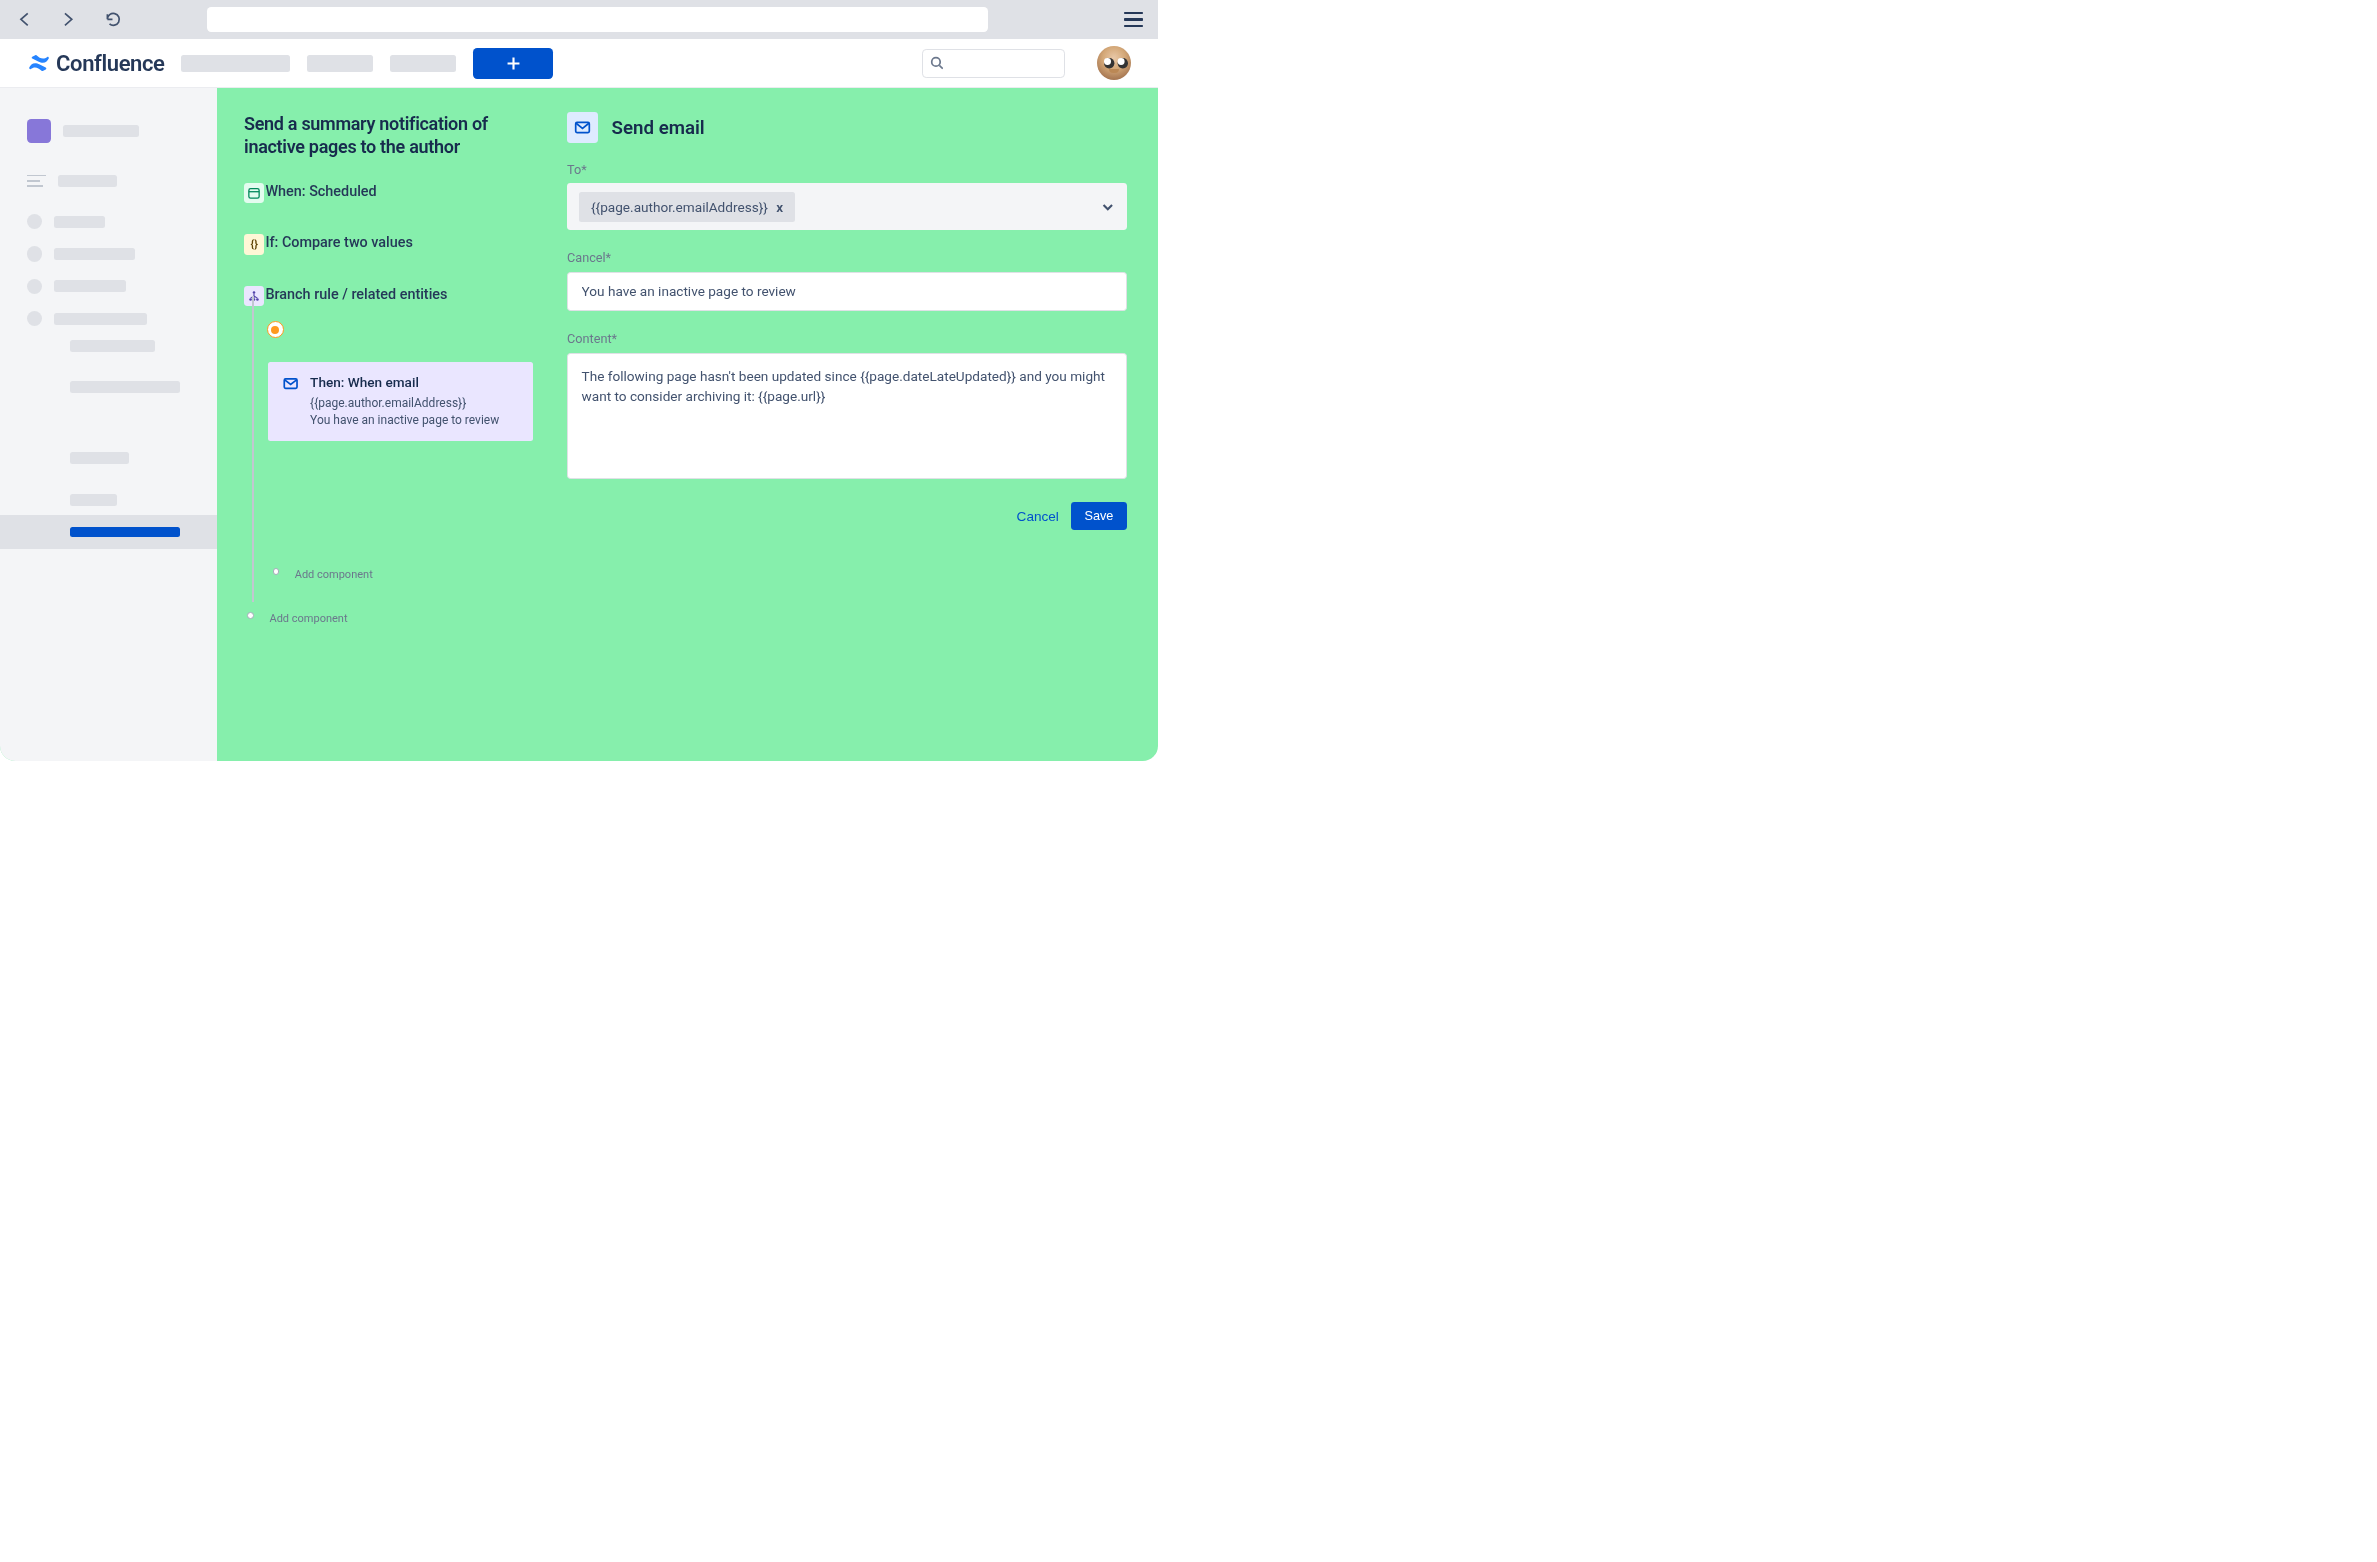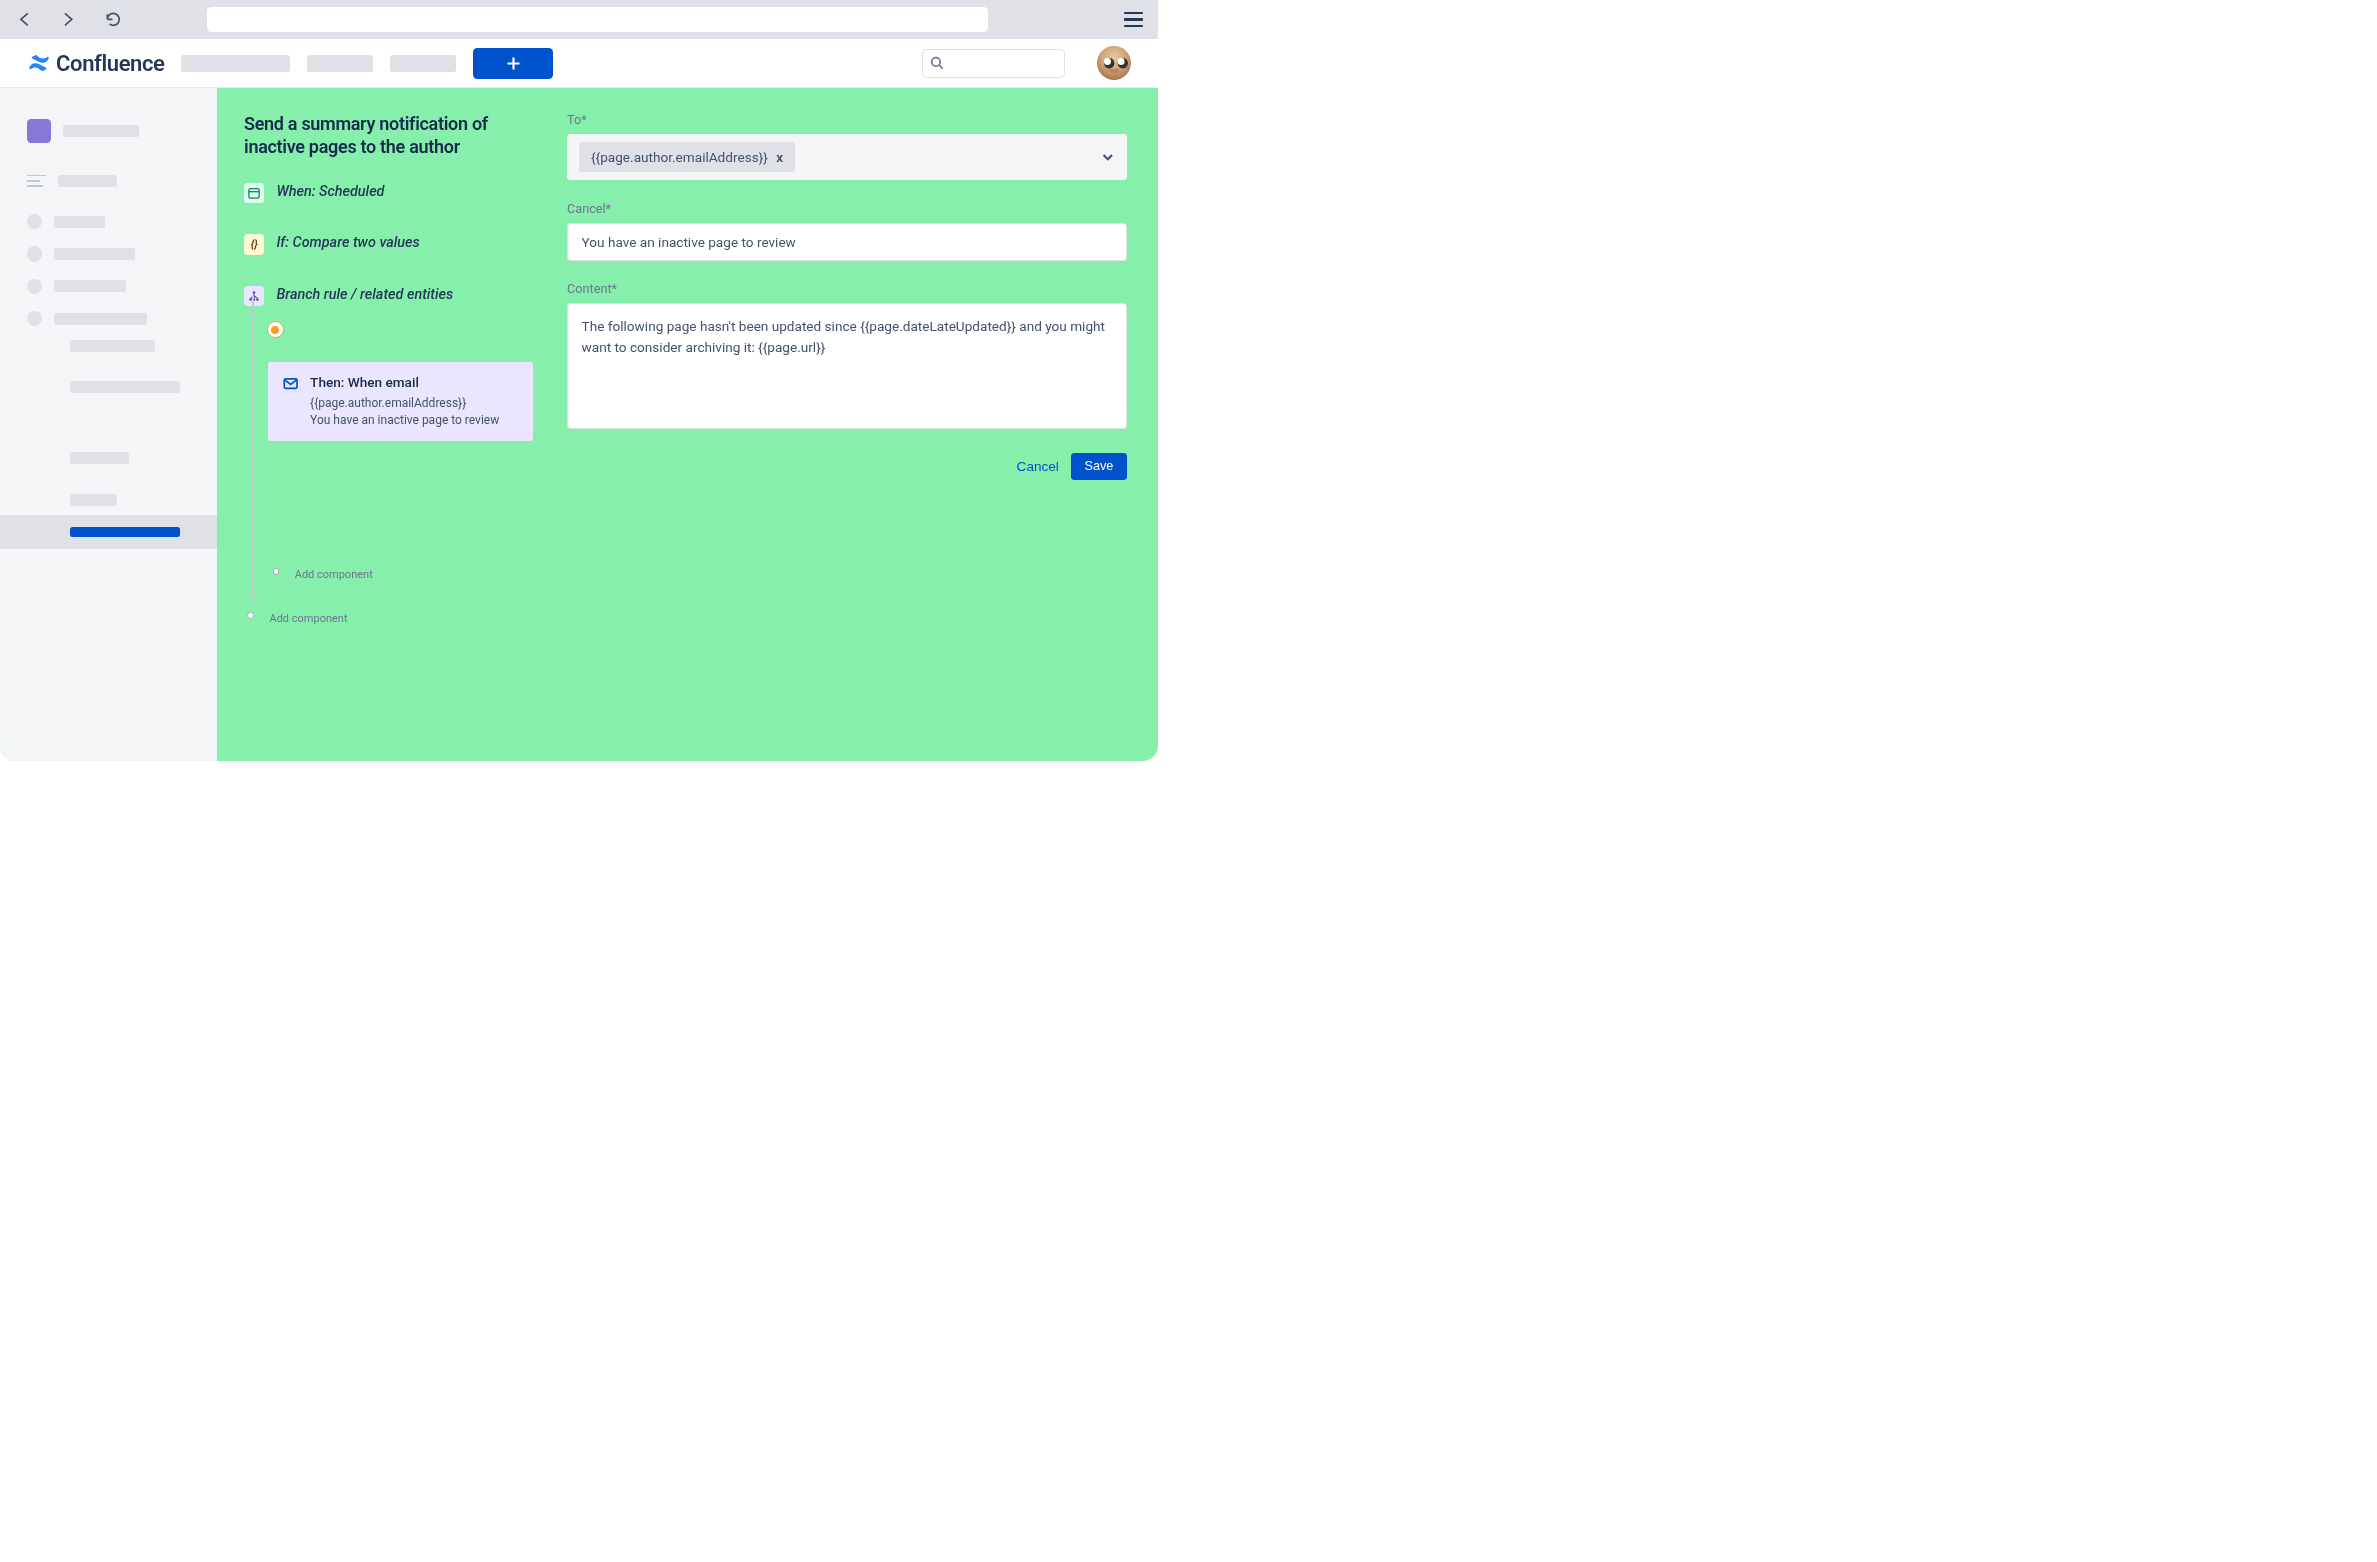--- a/index.html
+++ b/index.html
@@ -39,21 +39,21 @@
 .side-lines-icon span:nth-child(2){ width:70%; }
 .side-lines-icon span:nth-child(3){ width:85%; }
 .side-indent { padding-left: 70px; padding-top:5.1px; padding-bottom:5.1px; }
 .side-blue { background:#0052CC; height:10.2px; border-radius:2.5px; width:110px; }
 .side-active-row { background: #DFE1E6; padding:12px 0 12px 70px; margin-top:3.4px; }
 
 .main { flex: 1; display: flex; padding: 24px 27px; gap: 34px; overflow: hidden; }
 .rule-col { width: 289px; }
 .rule-title { font-size: 18px; font-weight: 600; color: #172B4D; line-height: 1.3; margin-bottom: 24px; letter-spacing: -0.3px; }
 
-.step { display: flex; gap: 12px; align-items: flex-start; margin-bottom: 31px; position:relative;font-style:italic; }
+.step { display: flex; gap: 1px; align-items: flex-start; margin-bottom: 31px; position:relative; }
 .step-icon { width: 20.4px; height: 20.4px; border-radius: 3.4px; display: flex; align-items: center; justify-content: center; font-size: 11px; flex-shrink:0; }
 .step-icon.green { background: #E3FCEF; }
 .step-icon.yellow { background: #FFF7D6; color:#5E4200; font-weight:600; }
 .step-icon.purple { background: #EAE6FF; }
 .step-icon svg { width:12px; height:12px; }
 .step-label { font-size: 14.4px; color: #253858; font-weight: 500; }
 
 .branch-indent { margin-left: 32px; position:relative; }
 .branch-indent::before { content:""; position:absolute; left:-24px; top:-25.5px; width:1.7px; background:#C1C7D0; height:calc(100% + 47px); }
 .pulse-dot { width: 17px; height: 17px; border: 1.7px solid #FF991F; border-radius: 50%; display:flex; align-items:center; justify-content:center; margin-left:-9.3px; margin-bottom:24px; background:#fff; position:relative; z-index:2; }
@@ -245,20 +245,29 @@
           </div>
         </div>
 
         <div class="add-comp-row outer-add">
           <div class="add-dot"></div>
           <span class="add-comp-text">Add component</span>
         </div>
       </div>
 
       <div class="config-col">
+        <div class="config-header">
+          <div class="config-header-icon">
+            <svg viewBox="0 0 20 20">
+                <rect x="2" y="4" width="16" height="12" rx="1.5"></rect>
+                <path d="M2.5 5 L10 11 L17.5 5"></path>
+              </svg>
+          </div>
+          <div class="config-header-title">Send email</div>
+        </div>
 
         <div class="form-group">
           <label class="form-label">To*</label>
           <div class="to-box">
             <div class="chip">
               <span>{{page.author.emailAddress}}</span>
               <span class="chip-x">x</span>
             </div>
             <svg class="chev" viewBox="0 0 16 16">
                 <path d="M3 6 L8 11 L13 6"></path>

